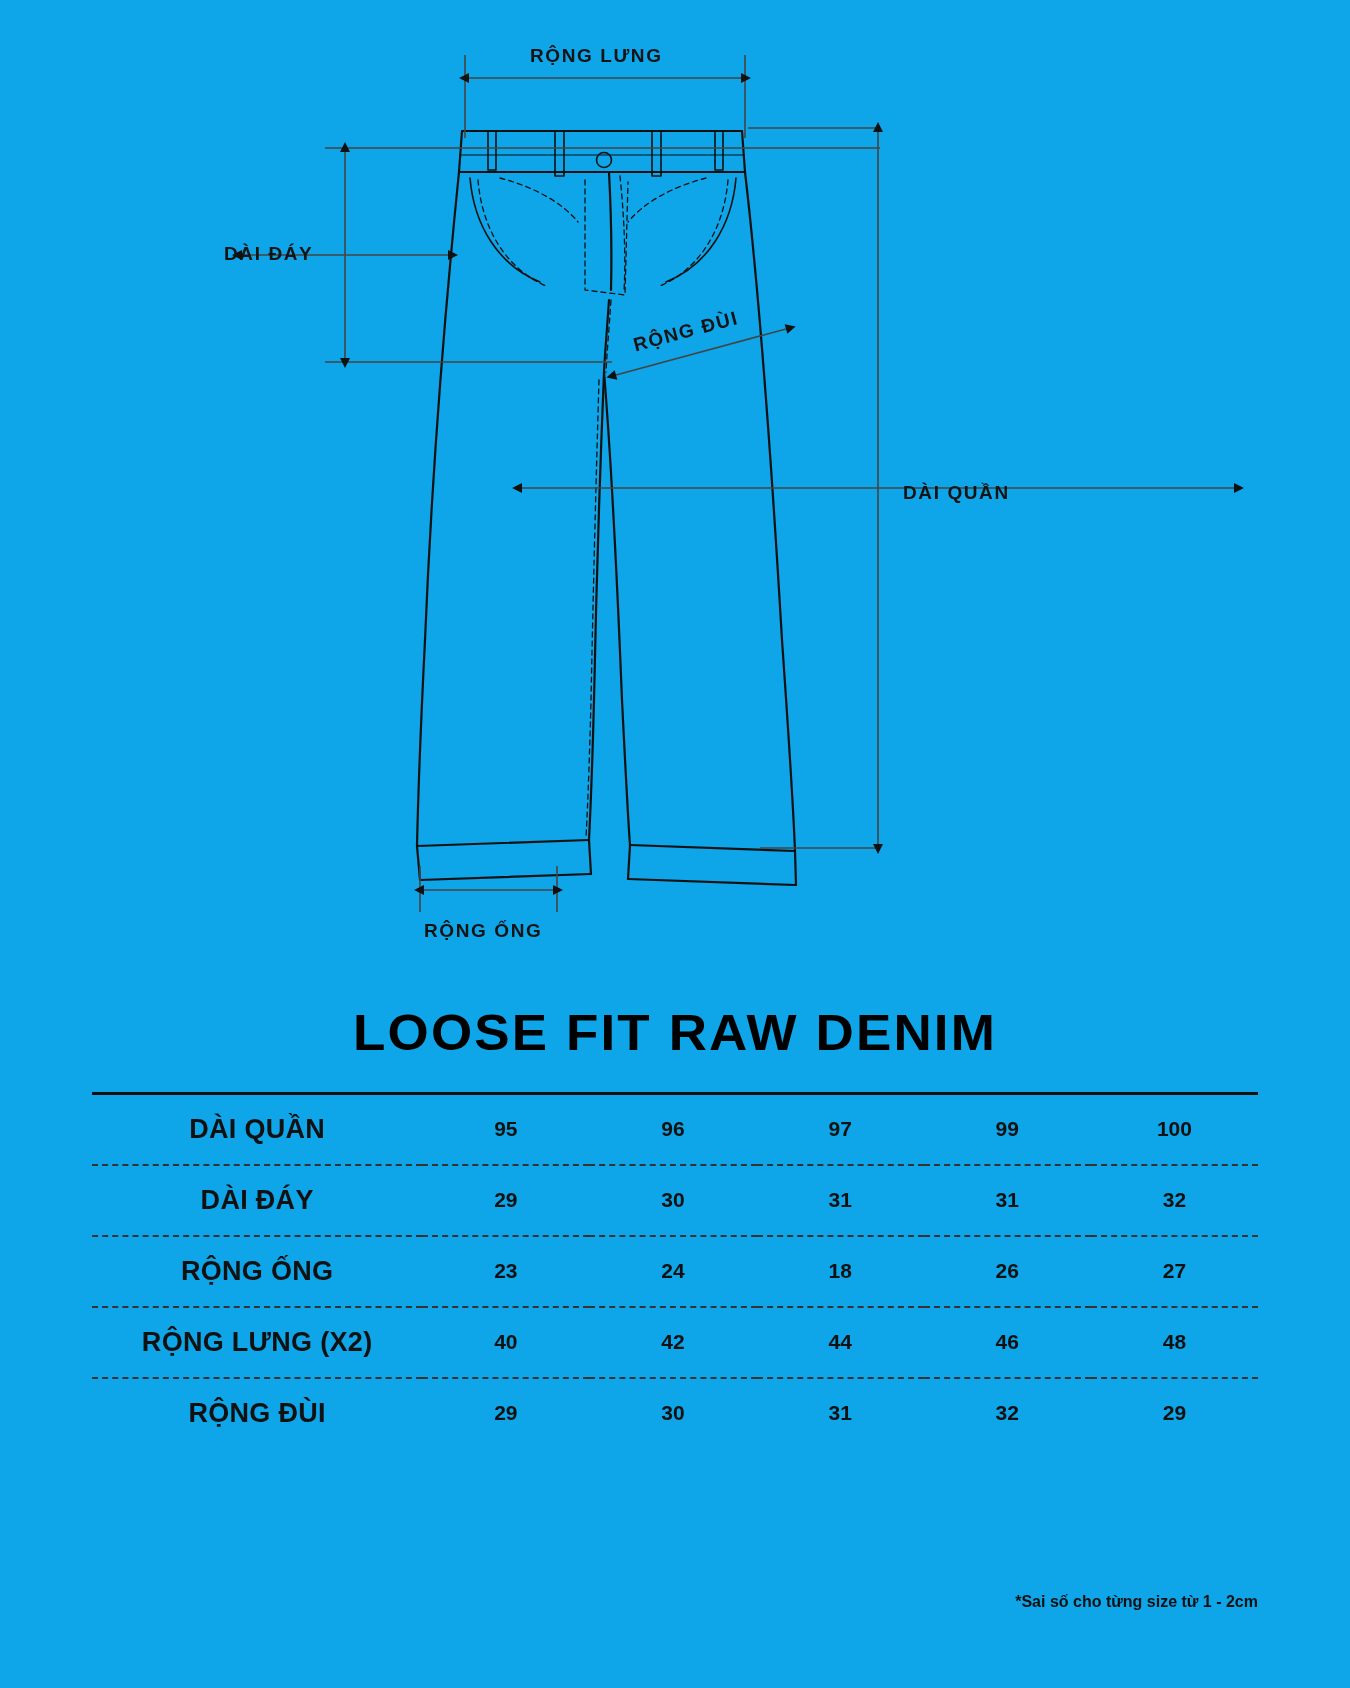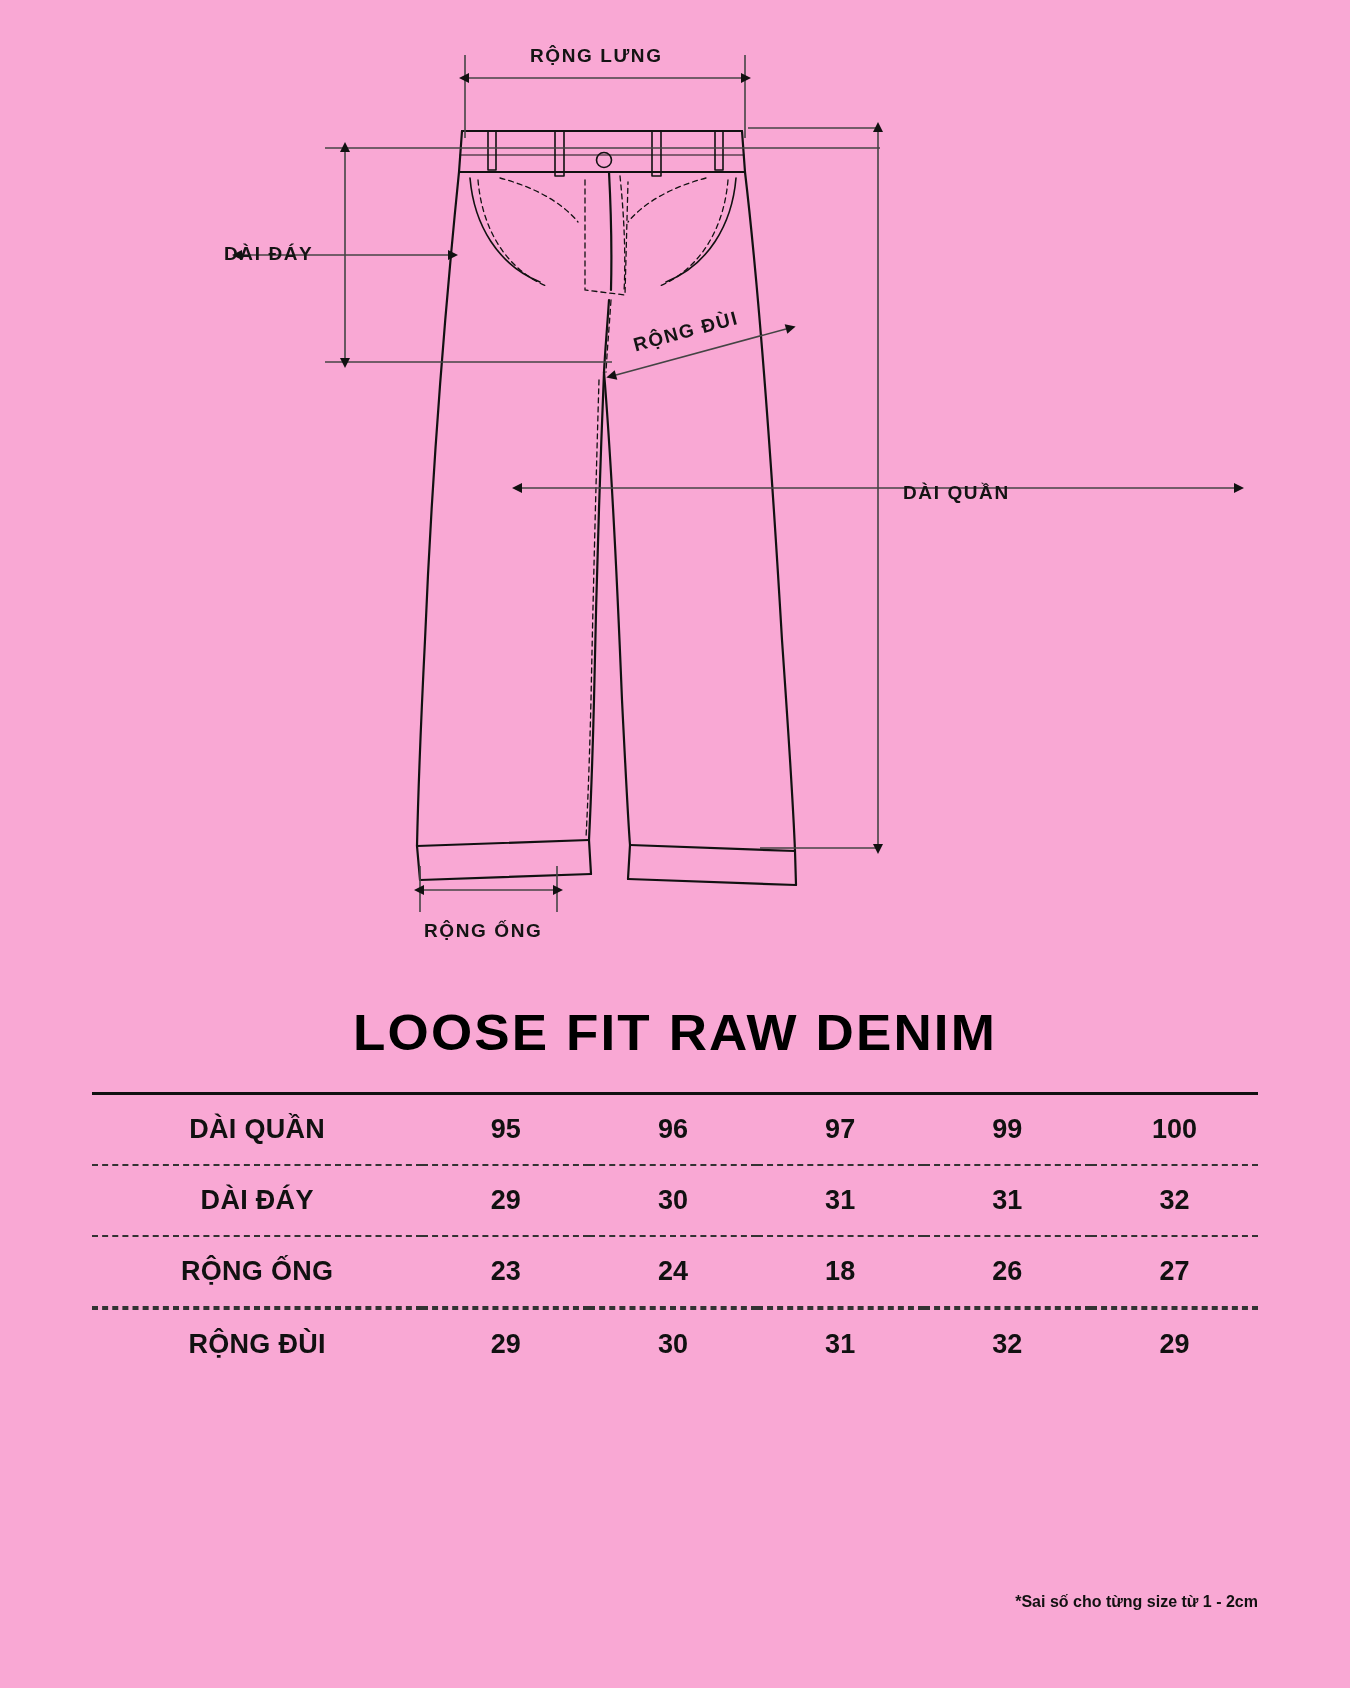--- a/index.html
+++ b/index.html
@@ -5,21 +5,21 @@
   * { box-sizing: border-box; }
   html, body {
     margin: 0; padding: 0;
     background: #ffffff;
     font-family: "Liberation Sans", sans-serif;
   }
   #page {
     position: relative;
     width: 1350px;
     height: 1688px;
-    background: #f9a8d4;
+    background: #0ea5e9;
     overflow: hidden;
   }
 
   
   #diagram {
     position: absolute;
     left: 0; top: 0;
     width: 1350px;
     height: 990px;
   }
@@ -89,21 +89,21 @@
   }
   .rule-dashed td {
     height: 0;
     border-bottom: 2px dashed #333;
   }
 
   .data-row td {
     height: 70px;
     font-family: "Liberation Sans", sans-serif;
     font-weight: bold;
-    font-size: 27px;
+    font-size: 21px;
     color: #111;
   }
   .data-row td.row-label {
     font-size: 27px;
     letter-spacing: 0.3px;
   }
 
   #footnote {
     position: absolute;
     right: 92px;
@@ -280,20 +280,28 @@
           <td class="row-label">RỘNG ỐNG</td>
           <td>23</td>
           <td>24</td>
           <td>18</td>
           <td>26</td>
           <td>27</td>
         </tr>
         <tr class="rule-dashed">
           <td colspan="6"></td>
         </tr>
+        <tr class="data-row">
+          <td class="row-label">RỘNG LƯNG (X2)</td>
+          <td>40</td>
+          <td>42</td>
+          <td>44</td>
+          <td>46</td>
+          <td>48</td>
+        </tr>
         <tr class="rule-dashed">
           <td colspan="6"></td>
         </tr>
         <tr class="data-row">
           <td class="row-label">RỘNG ĐÙI</td>
           <td>29</td>
           <td>30</td>
           <td>31</td>
           <td>32</td>
           <td>29</td>

